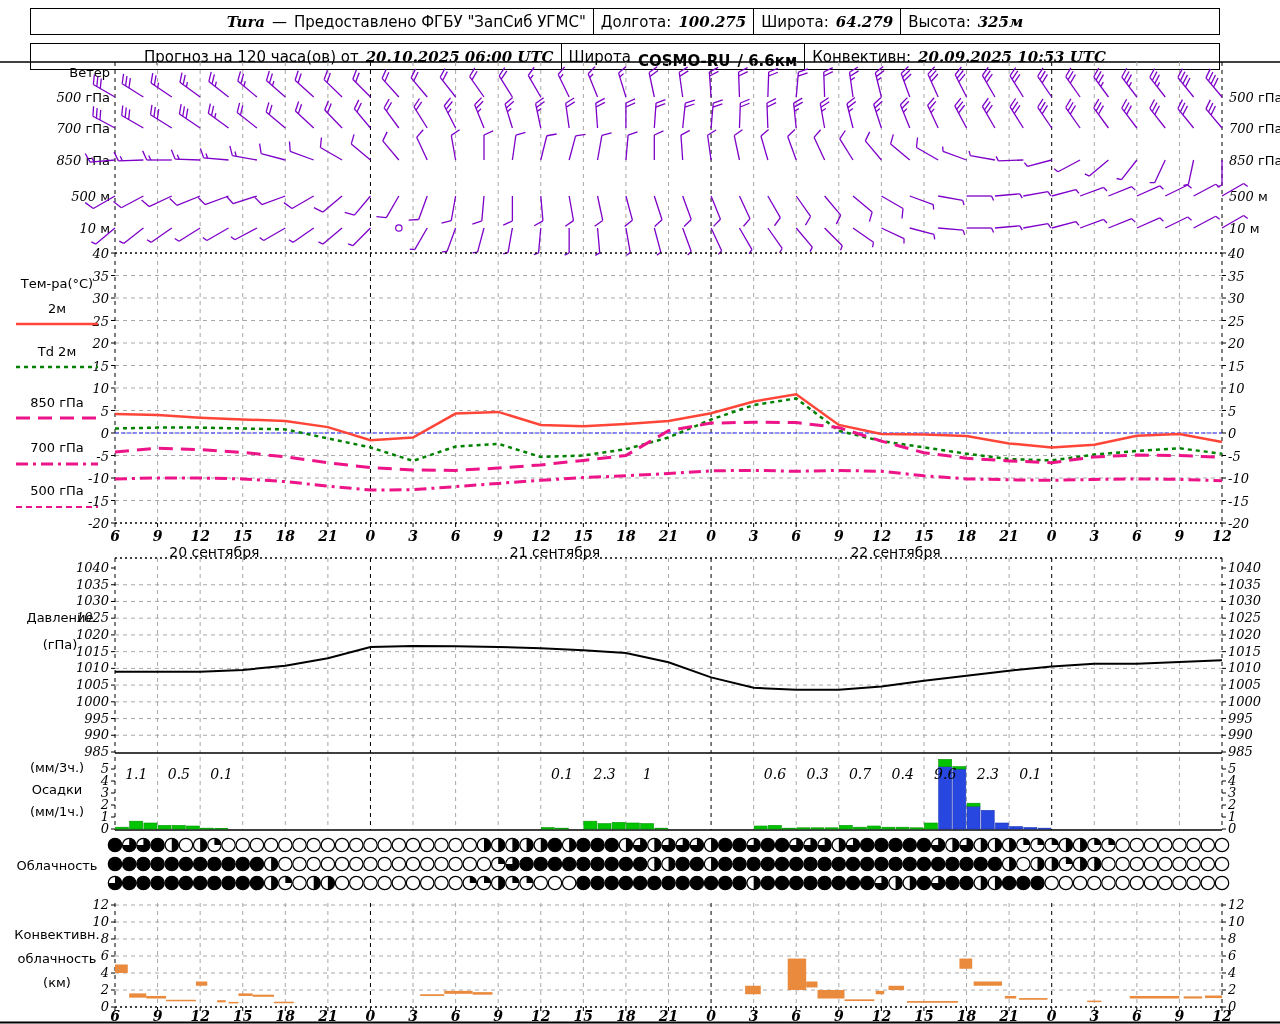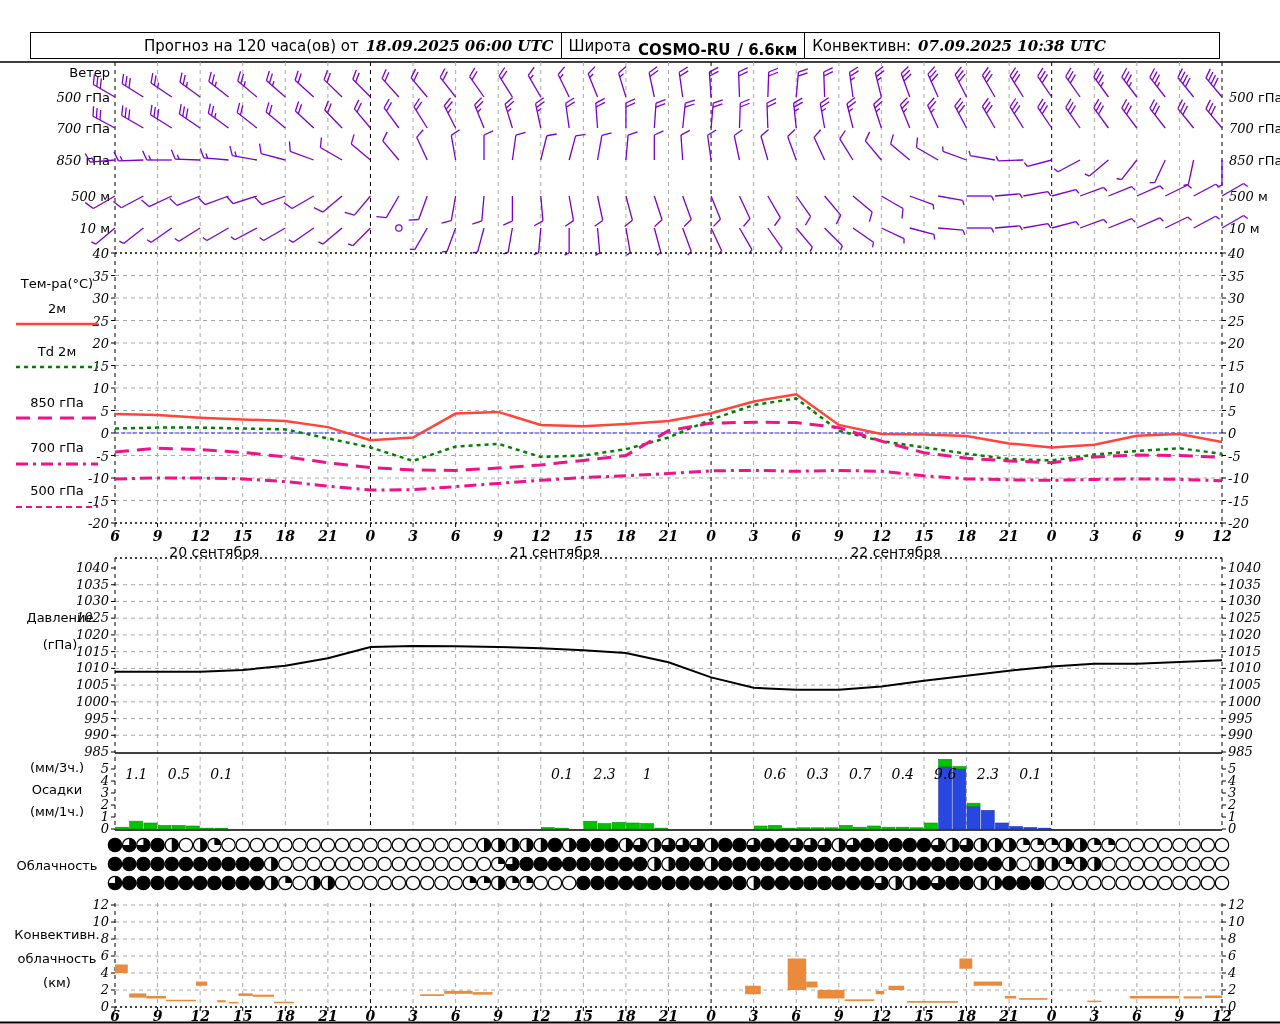--- a/index.html
+++ b/index.html
@@ -13,31 +13,45 @@
   svg .lbl{font:13px "DejaVu Sans",sans-serif;}
   svg .date{font:14px "DejaVu Sans",sans-serif;}
   svg .hour{font:italic 14px "DejaVu Serif",serif;font-weight:bold;}
   svg .pval{font:italic 14px "DejaVu Serif",serif;}
 </style>
 </head>
 <body>
 
 <div id="page">
 
+  <div class="hdrbox" style="top:8px;">
+    <span class="it">Tura</span>
+    <span>—</span>
+    <span>Предоставлено ФГБУ "ЗапСиб УГМС"</span>
+    <span class="sep"></span>
+    <span>Долгота:</span>
+    <span class="it">100.275</span>
+    <span class="sep"></span>
+    <span>Широта:</span>
+    <span class="it">64.279</span>
+    <span class="sep"></span>
+    <span>Высота:</span>
+    <span class="it">325м</span>
+  </div>
 
-  <div class="hdrbox" style="top:32px;">
+  <div class="hdrbox" style="top:43px;">
     <span>Прогноз на 120 часа(ов) от</span>
-    <span class="it">18.09.2025 06:00 UTC</span>
+    <span class="it">20.10.2025 06:00 UTC</span>
     <span class="sep"></span>
     <span>Широта</span>
     <span class="bold">COSMO-RU</span>
     <span class="bold">/ 6.6км</span>
     <span class="sep"></span>
     <span>Конвективн:</span>
-    <span class="it">07.09.2025 10:38 UTC</span>
+    <span class="it">20.09.2025 10:53 UTC</span>
   </div>
 
   <svg id="chart" width="1280" height="1024" viewBox="0 0 1280 1024" xmlns="http://www.w3.org/2000/svg" style="position:absolute;left:0;top:0;">
       <line x1="0" y1="62" x2="1280" y2="62" stroke="#000" stroke-width="1.5"></line>
       <line x1="115" y1="62" x2="115" y2="251" stroke="#000" stroke-width="1" stroke-dasharray="4 4"></line>
       <line x1="157.5769230769231" y1="62" x2="157.5769230769231" y2="251" stroke="#a8a8a8" stroke-width="1" stroke-dasharray="4 4"></line>
       <line x1="200.15384615384616" y1="62" x2="200.15384615384616" y2="251" stroke="#a8a8a8" stroke-width="1" stroke-dasharray="4 4"></line>
       <line x1="242.73076923076923" y1="62" x2="242.73076923076923" y2="251" stroke="#a8a8a8" stroke-width="1" stroke-dasharray="4 4"></line>
       <line x1="285.3076923076923" y1="62" x2="285.3076923076923" y2="251" stroke="#a8a8a8" stroke-width="1" stroke-dasharray="4 4"></line>
       <line x1="327.88461538461536" y1="62" x2="327.88461538461536" y2="251" stroke="#a8a8a8" stroke-width="1" stroke-dasharray="4 4"></line>

